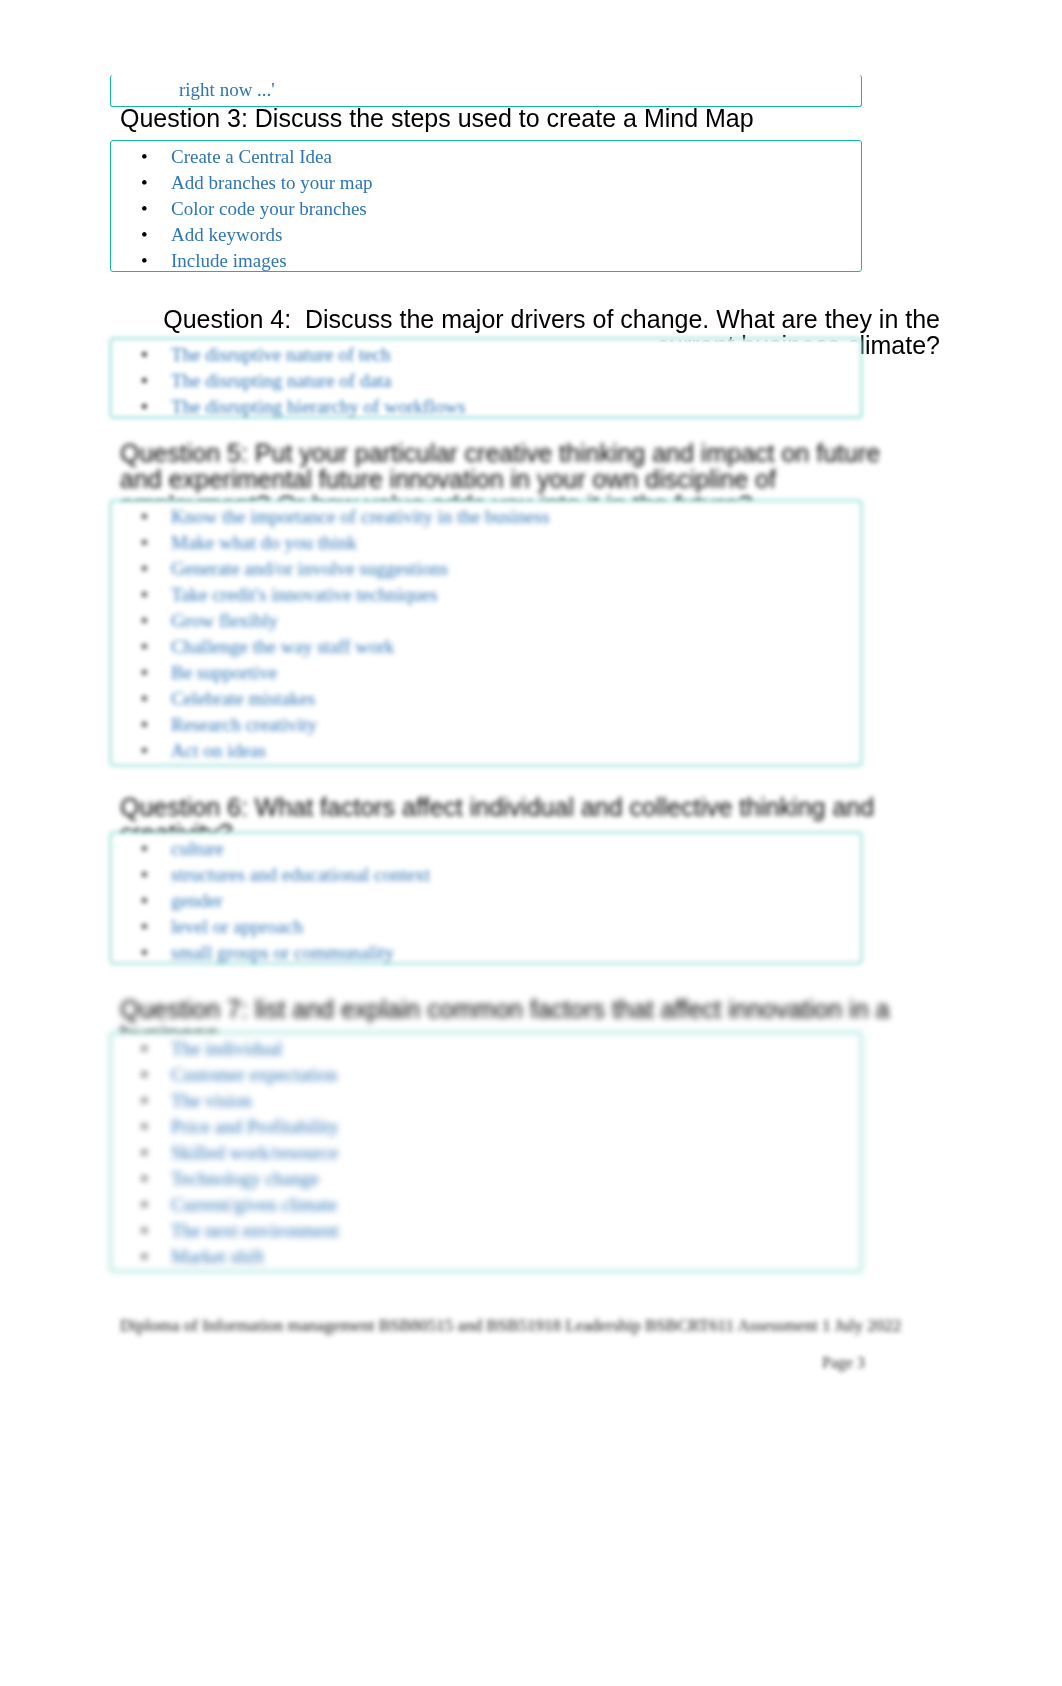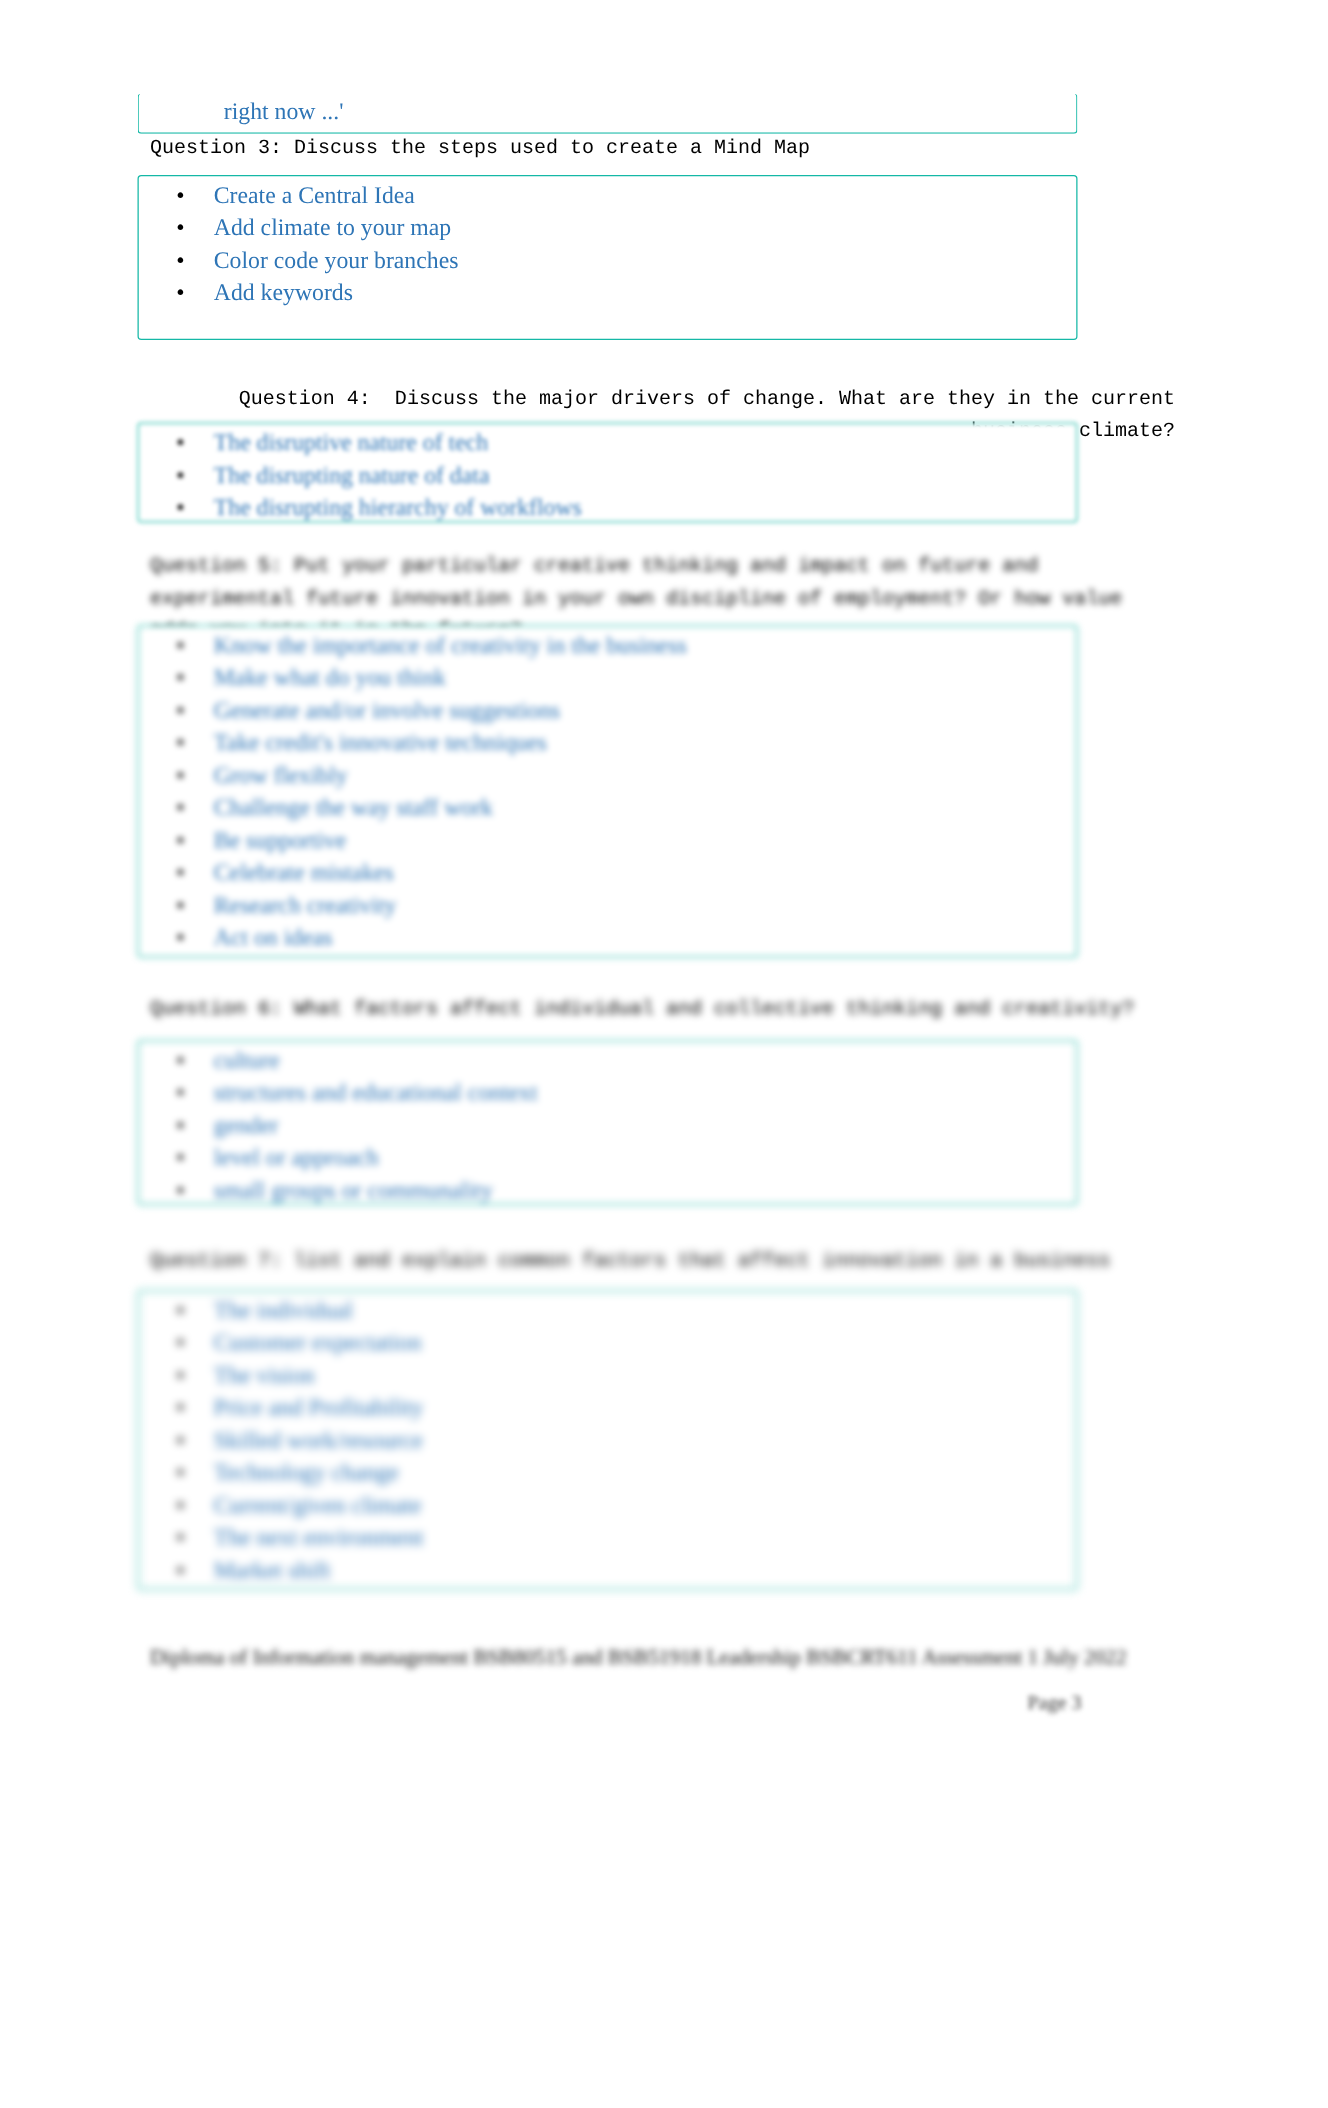--- a/index.html
+++ b/index.html
@@ -19,22 +19,22 @@
     position: absolute;
     left: 0; top: 0;
     width: 1062px;
     height: 1686px;
     background: #ffffff;
   }
 
   
   .qtext {
     position: absolute;
-    font-family: Liberation Mono, monospace;
-    font-size: 16px;
+    font-family: Liberation Sans, sans-serif;
+    font-size: 25px;
     line-height: 26px;
     color: #000;
     white-space: pre-wrap;
   }
   .answerbox {
     position: absolute;
     border: 1px solid #14b8a6;
     border-radius: 3px;
     background: #ffffff;
     box-sizing: border-box;
@@ -103,23 +103,24 @@
 
   <div class="answerbox" id="top-partial-box">
     <div class="plainline" style="left:68px; top:2px;">right now ...'</div>
   </div>
 
   <div class="qtext" style="left:120px; top:105px; width:800px;">Question 3: Discuss the steps used to create a Mind Map</div>
 
   <div class="answerbox" style="left:110px; top:140px; width:752px; height:132px;">
     <ul style="padding-top:3px;">
       <li>Create a Central Idea</li>
-      <li>Add climate to your map</li>
+      <li>Add branches to your map</li>
       <li>Color code your branches</li>
       <li>Add keywords</li>
+      <li>Include images</li>
     </ul>
   </div>
 
   <div class="qtext" style="left:120px; top:306px; width:820px;text-align:right;">Question 4:  Discuss the major drivers of change. What are they in the current business climate?</div>
 
   <div class="answerbox b2" style="left:110px; top:338px; width:752px; height:80px;">
     <ul style="padding-top:3px;">
       <li>The disruptive nature of tech</li>
       <li>The disrupting nature of data</li>
       <li>The disrupting hierarchy of workflows</li>

